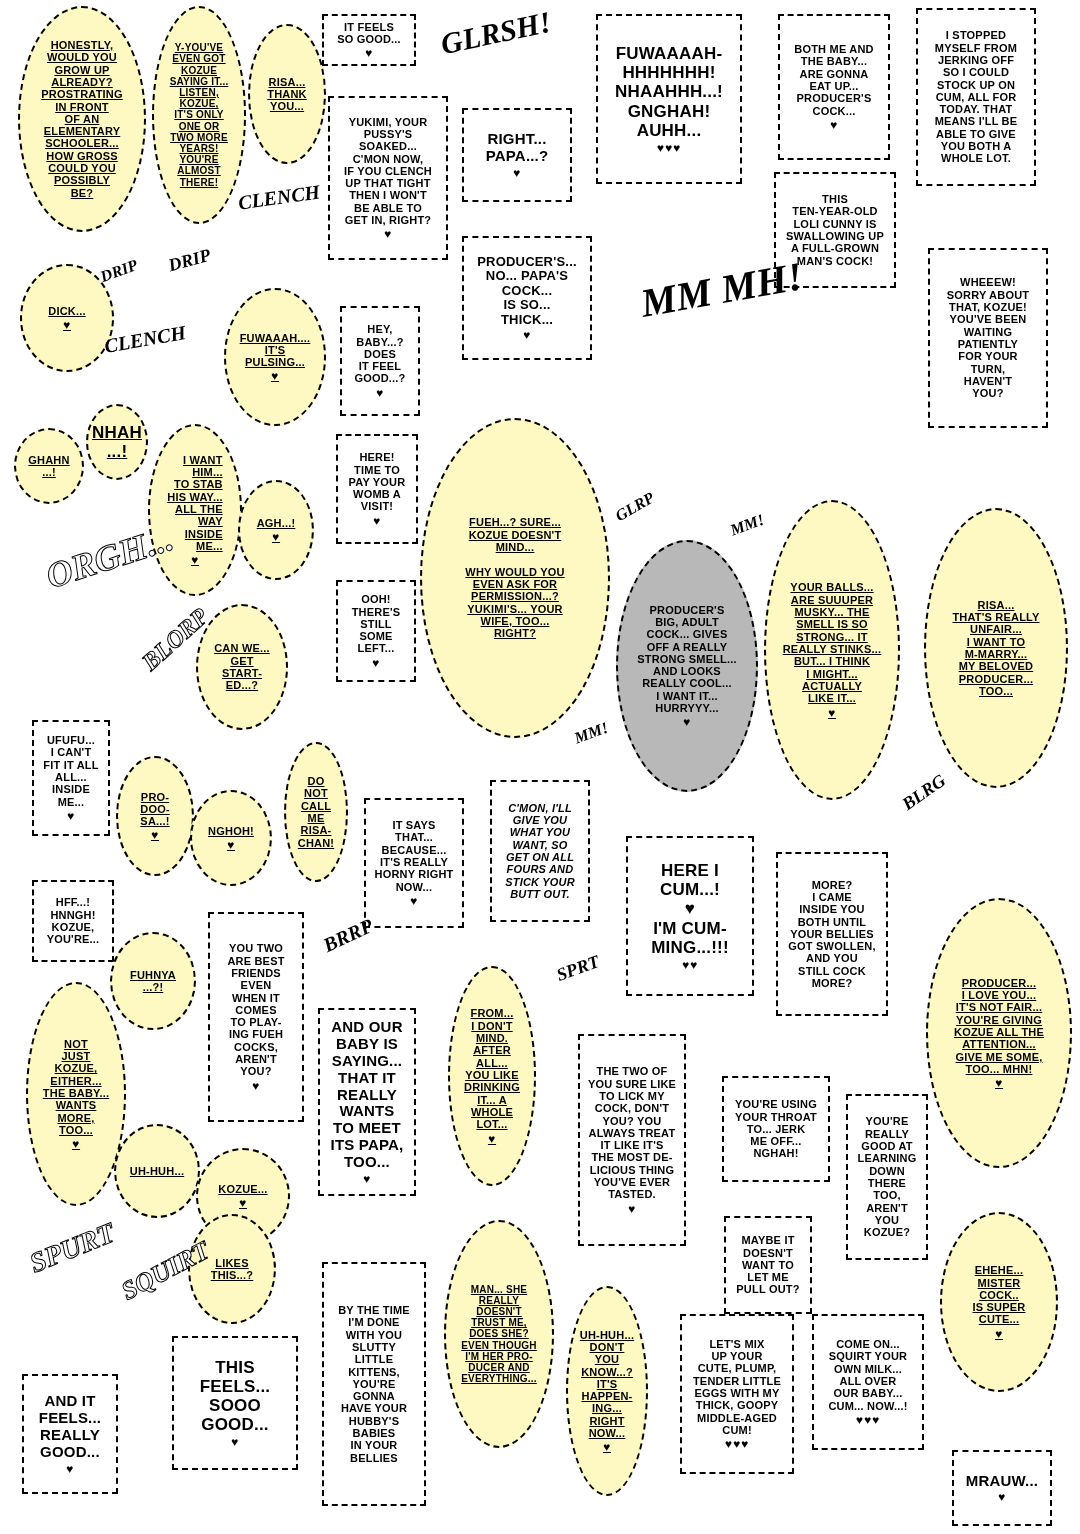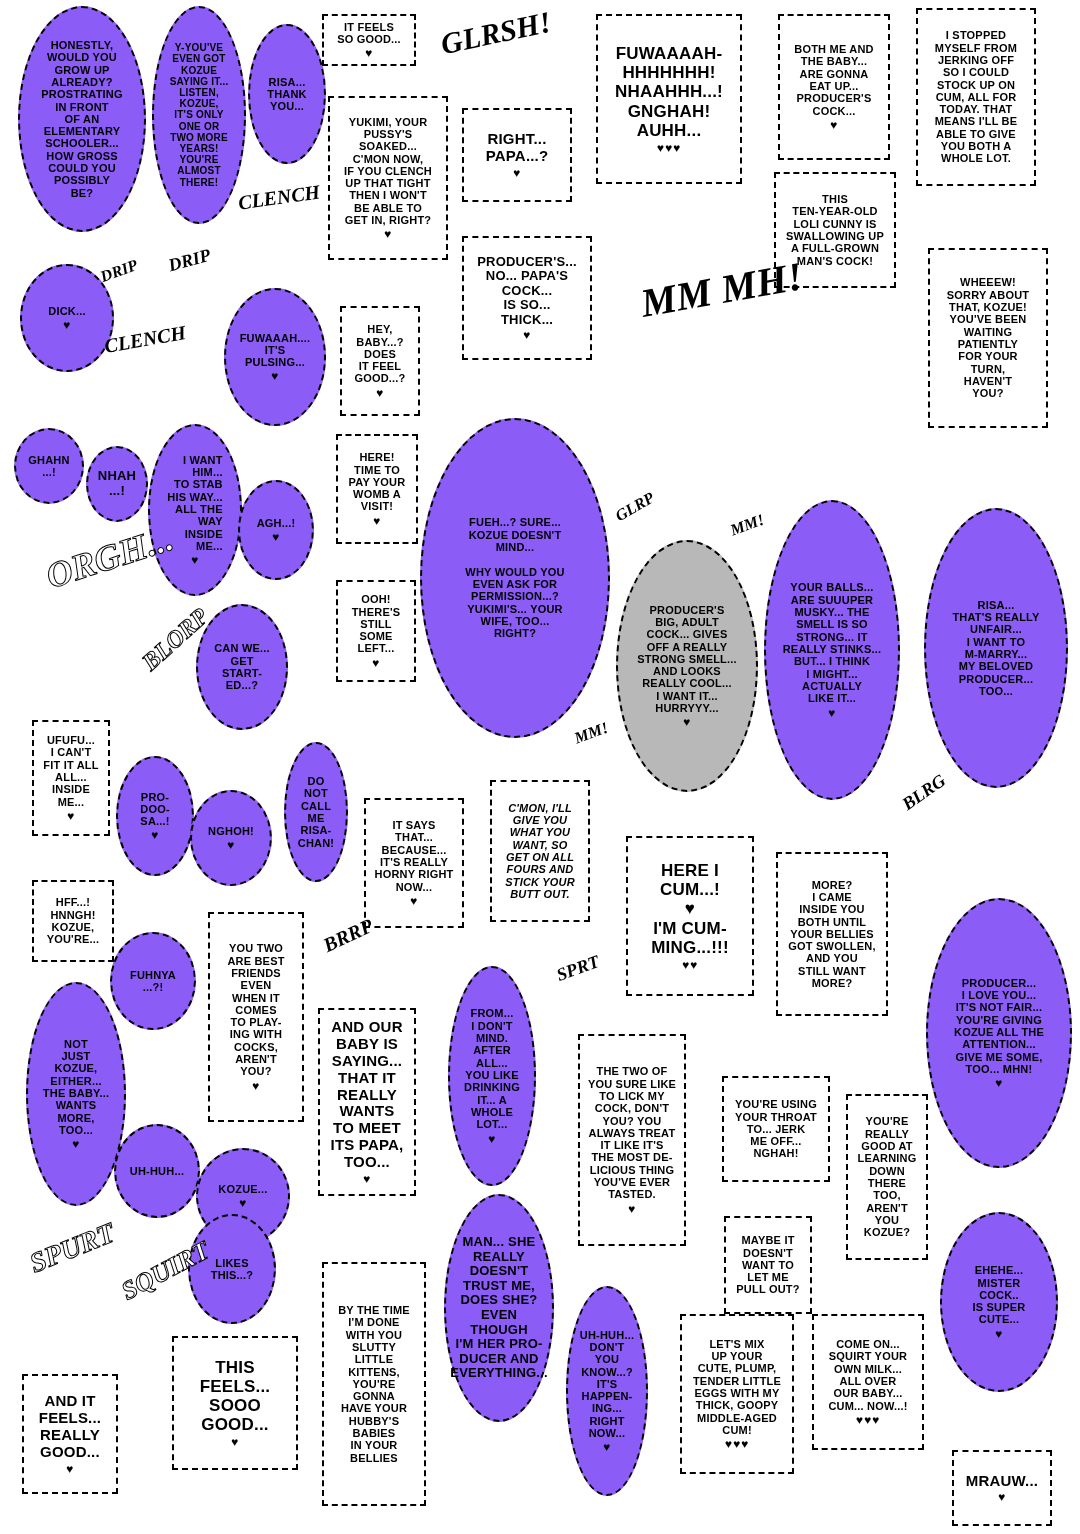--- a/index.html
+++ b/index.html
@@ -32,21 +32,22 @@
     padding: 4px 5px;
     white-space: pre-line;
   }
   .rect {
     border: 2px dashed #000;
     background: #fff;
   }
   .ell {
     border: 2px dashed #000;
     border-radius: 50%;
-    background: #8b5cf6;
+    background: #fef9c3;
+    text-decoration: underline;
   }
   .grayell {
     border: 2px dashed #000;
     border-radius: 50%;
     background: #b8b8b8;
   }
   .hearts {
     margin-top: 2px;
     font-size: 12px;
     line-height: 1;
@@ -158,21 +159,21 @@
     <div class="bub ell" style="left: 224px; top: 288px; width: 102px; height: 138px; font-size: 11px;"><div>FUWAAAH....
 IT'S
 PULSING...</div><div class="hearts">♥</div></div>
     <div class="bub rect" style="left: 340px; top: 306px; width: 80px; height: 110px; font-size: 11px;"><div>HEY,
 BABY...?
 DOES
 IT FEEL
 GOOD...?</div><div class="hearts">♥</div></div>
     <div class="bub ell" style="left: 14px; top: 428px; width: 70px; height: 76px; font-size: 11px;"><div>GHAHN
 ...!</div></div>
-    <div class="bub ell" style="left: 86px; top: 446px; width: 62px; height: 76px; font-size: 13px;"><div>NHAH
+    <div class="bub ell" style="left: 86px; top: 404px; width: 62px; height: 76px; font-size: 17px;"><div>NHAH
 ...!</div></div>
     <div class="bub ell" style="left: 148px; top: 424px; width: 94px; height: 172px; font-size: 11px; text-align: right;"><div>I WANT
 HIM...
 TO STAB
 HIS WAY...
 ALL THE
 WAY
 INSIDE
 ME...</div><div class="hearts">♥</div></div>
     <div class="bub ell" style="left: 238px; top: 480px; width: 76px; height: 100px; font-size: 11px;"><div>AGH...!</div><div class="hearts">♥</div></div>
@@ -262,21 +263,21 @@
 ♥
 I'M CUM-
 MING...!!!</div><div class="hearts">♥♥</div></div>
     <div class="bub rect" style="left: 776px; top: 852px; width: 112px; height: 164px; font-size: 11px;"><div>MORE?
 I CAME
 INSIDE YOU
 BOTH UNTIL
 YOUR BELLIES
 GOT SWOLLEN,
 AND YOU
-STILL WANT
+STILL COCK
 MORE?</div></div>
     <div class="bub ell" style="left: 926px; top: 898px; width: 146px; height: 270px; font-size: 11px;"><div>PRODUCER...
 I LOVE YOU...
 IT'S NOT FAIR...
 YOU'RE GIVING
 KOZUE ALL THE
 ATTENTION...
 GIVE ME SOME,
 TOO... MHN!</div><div class="hearts">♥</div></div>
     <div class="bub rect" style="left: 32px; top: 880px; width: 82px; height: 82px; font-size: 11px;"><div>HFF...!
@@ -285,21 +286,21 @@
 YOU'RE...</div></div>
     <div class="bub ell" style="left: 110px; top: 932px; width: 86px; height: 98px; font-size: 11px;"><div>FUHNYA
 ...?!</div></div>
     <div class="bub rect" style="left: 208px; top: 912px; width: 96px; height: 210px; font-size: 11px;"><div>YOU TWO
 ARE BEST
 FRIENDS
 EVEN
 WHEN IT
 COMES
 TO PLAY-
-ING WITH
+ING FUEH
 COCKS,
 AREN'T
 YOU?</div><div class="hearts">♥</div></div>
     <div class="bub ell" style="left: 26px; top: 982px; width: 100px; height: 224px; font-size: 11px;"><div>NOT
 JUST
 KOZUE,
 EITHER...
 THE BABY...
 WANTS
 MORE,
@@ -369,21 +370,21 @@
 SLUTTY
 LITTLE
 KITTENS,
 YOU'RE
 GONNA
 HAVE YOUR
 HUBBY'S
 BABIES
 IN YOUR
 BELLIES</div></div>
-    <div class="bub ell" style="left: 444px; top: 1194px; width: 110px; height: 228px; font-size: 13px;"><div>MAN... SHE
+    <div class="bub ell" style="left: 444px; top: 1220px; width: 110px; height: 228px; font-size: 10px;"><div>MAN... SHE
 REALLY
 DOESN'T
 TRUST ME,
 DOES SHE?
 EVEN THOUGH
 I'M HER PRO-
 DUCER AND
 EVERYTHING...</div></div>
     <div class="bub ell" style="left: 566px; top: 1286px; width: 82px; height: 210px; font-size: 11px;"><div>UH-HUH...
 DON'T

